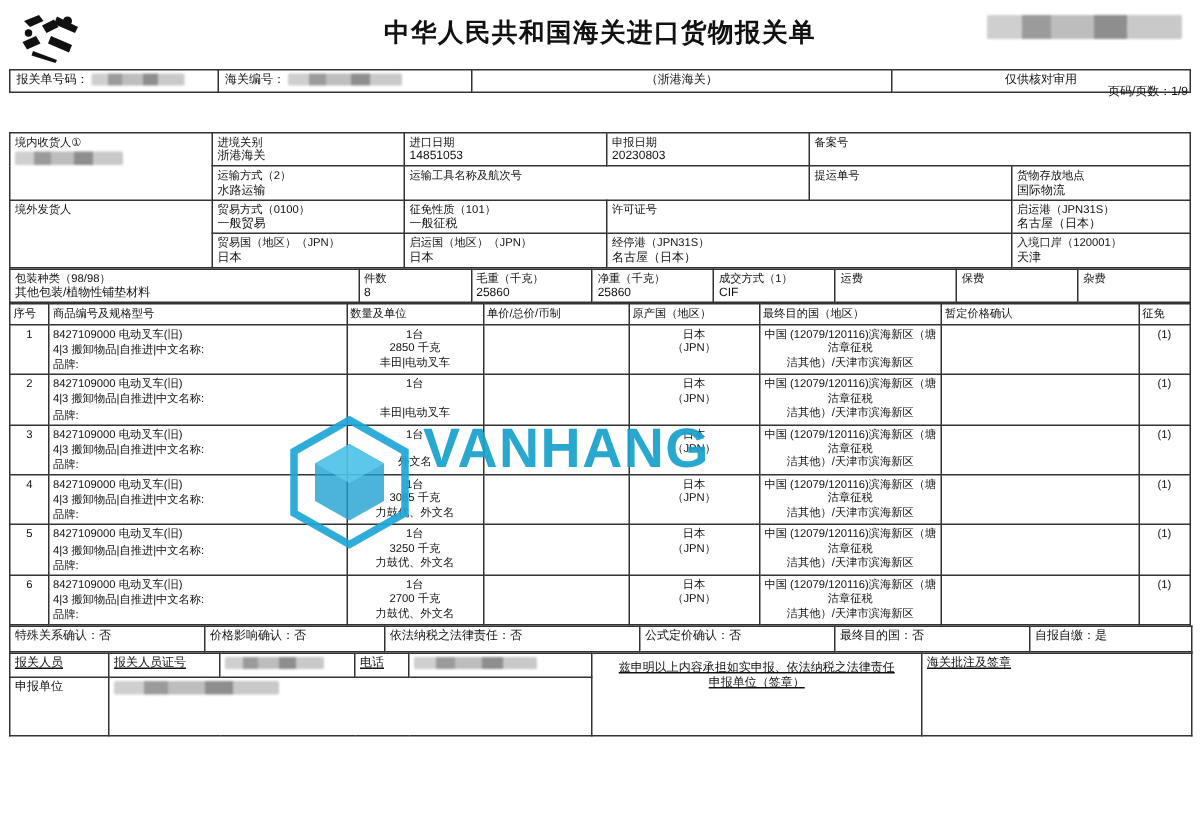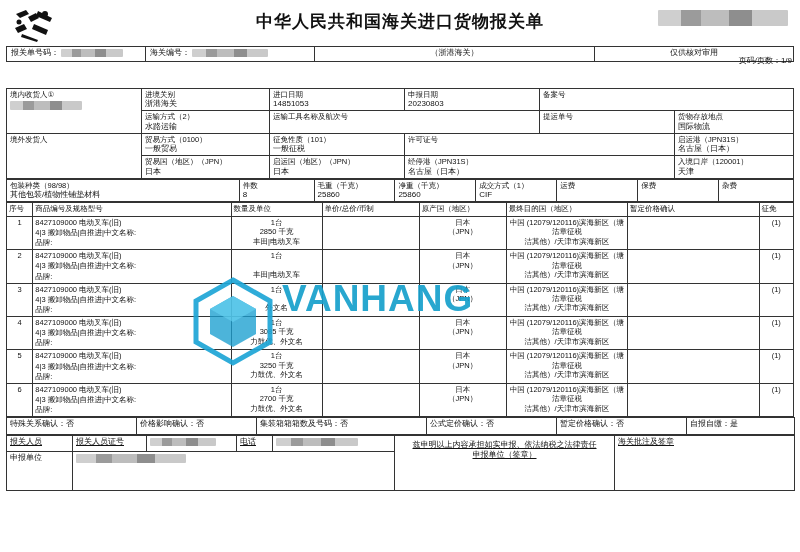--- a/index.html
+++ b/index.html
@@ -389,23 +389,23 @@
         <col style="width:120px">
         <col style="width:170px">
       <col style="width:130px">
         <col style="width:130px">
         <col style="width:108px">
     </colgroup>
     <tbody>
         <tr>
       <td style="height:14px;">特殊关系确认：否</td>
       <td>价格影响确认：否</td>
-      <td>集装箱箱箱数及号码：否</td>
+      <td>依法纳税之法律责任：否</td>
       <td>公式定价确认：否</td>
-      <td>暂定价格确认：否</td>
+      <td>最终目的国：否</td>
       <td>自报自缴：是</td>
     </tr>
   </tbody>
     </table>
 
   <table>
     <colgroup>
       <col style="width:66px">
         <col style="width:74px">
         <col style="width:90px">

